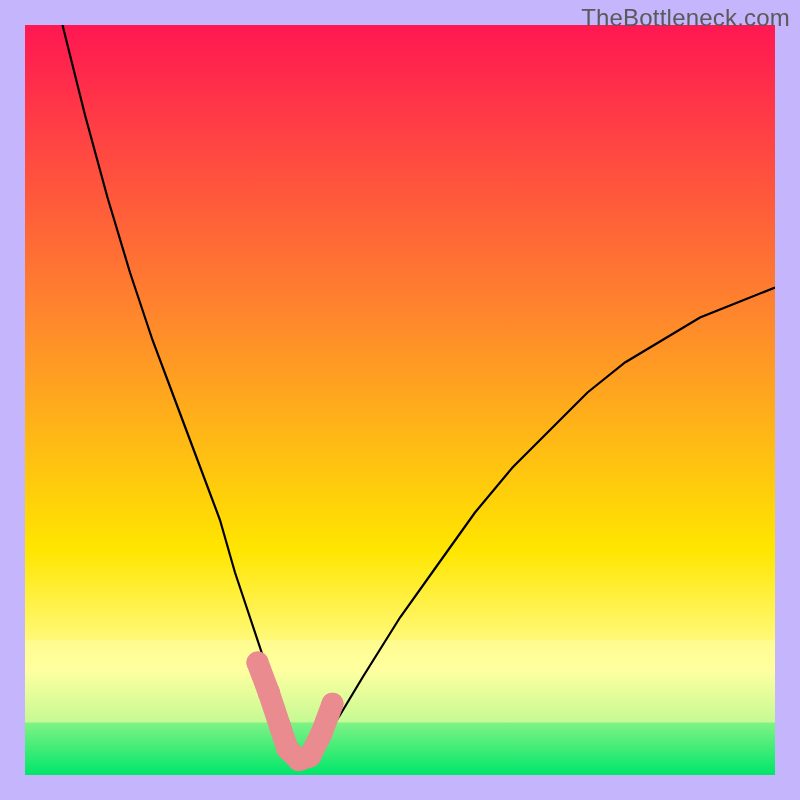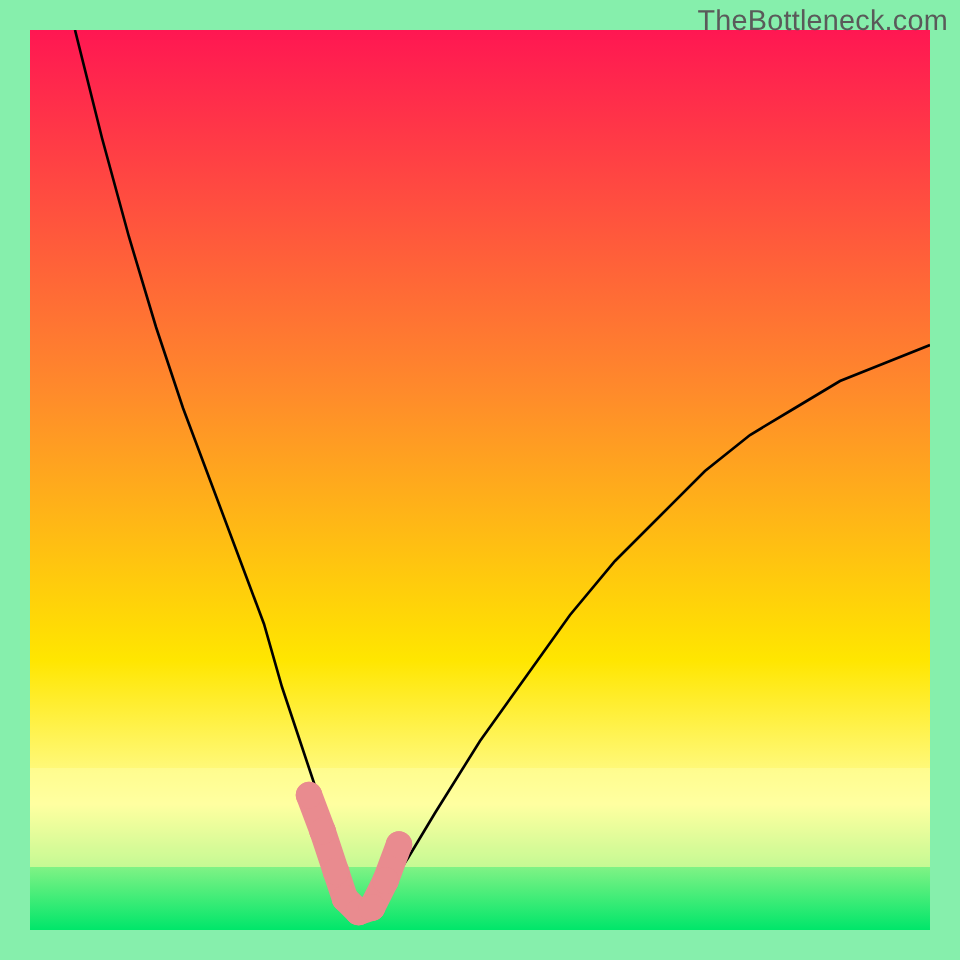--- a/index.html
+++ b/index.html
@@ -8,21 +8,21 @@
     width: 800px;
     height: 800px;
     overflow: hidden;
     background: #000;
     font-family: Arial, Helvetica, sans-serif;
   }
   .outer {
     position: relative;
     width: 800px;
     height: 800px;
-    background: #86efac;
+    background: #c4b5fd;
   }
   .watermark {
     position: absolute;
     top: 4px;
     right: 10px;
     color: #5a5a5a;
     font-size: 24px;
     font-weight: 500;
     letter-spacing: 0.2px;
     z-index: 5;

